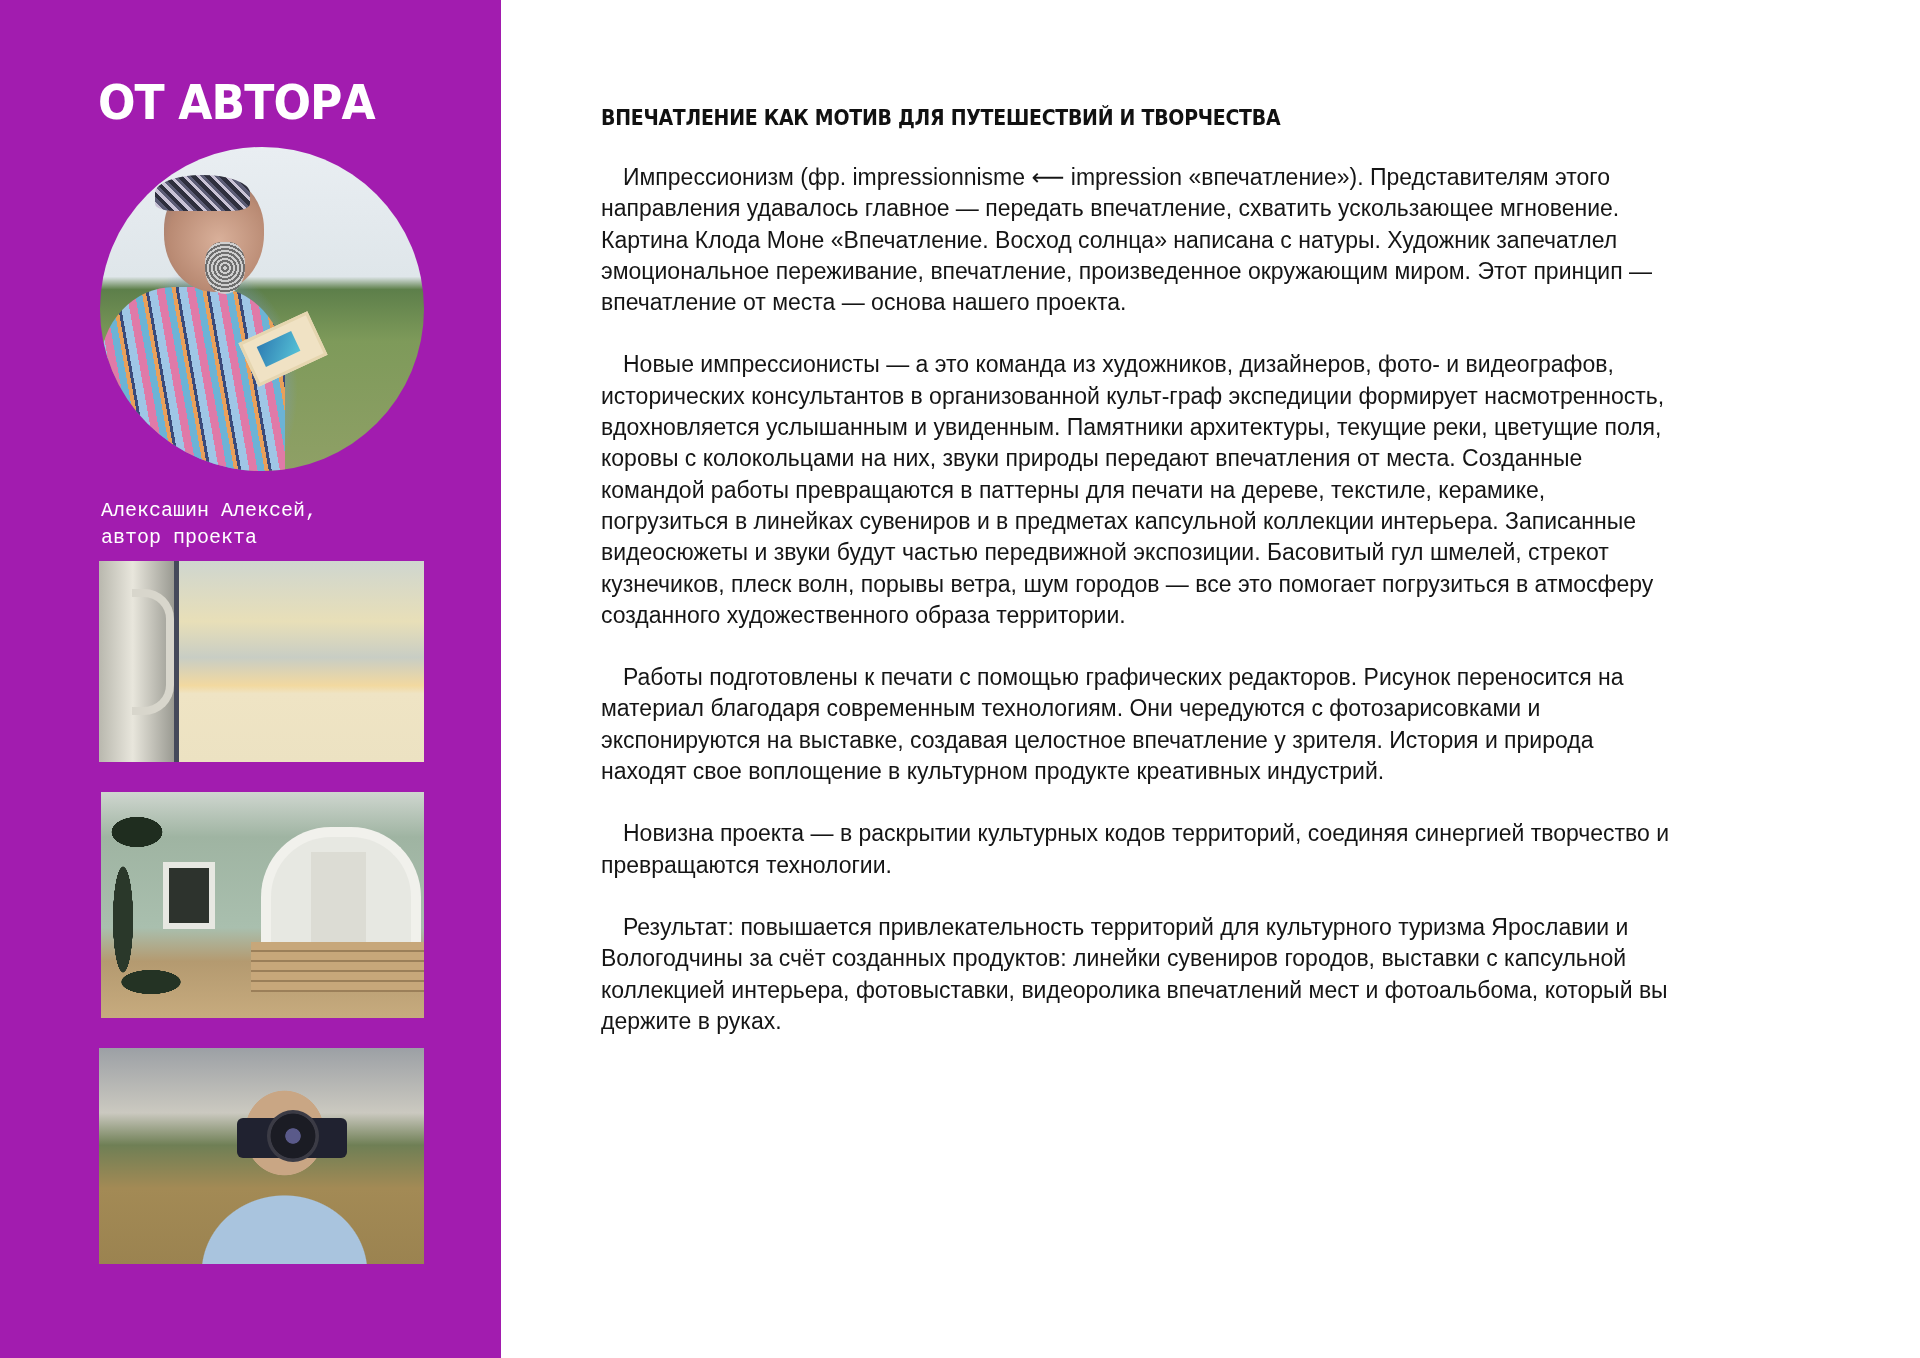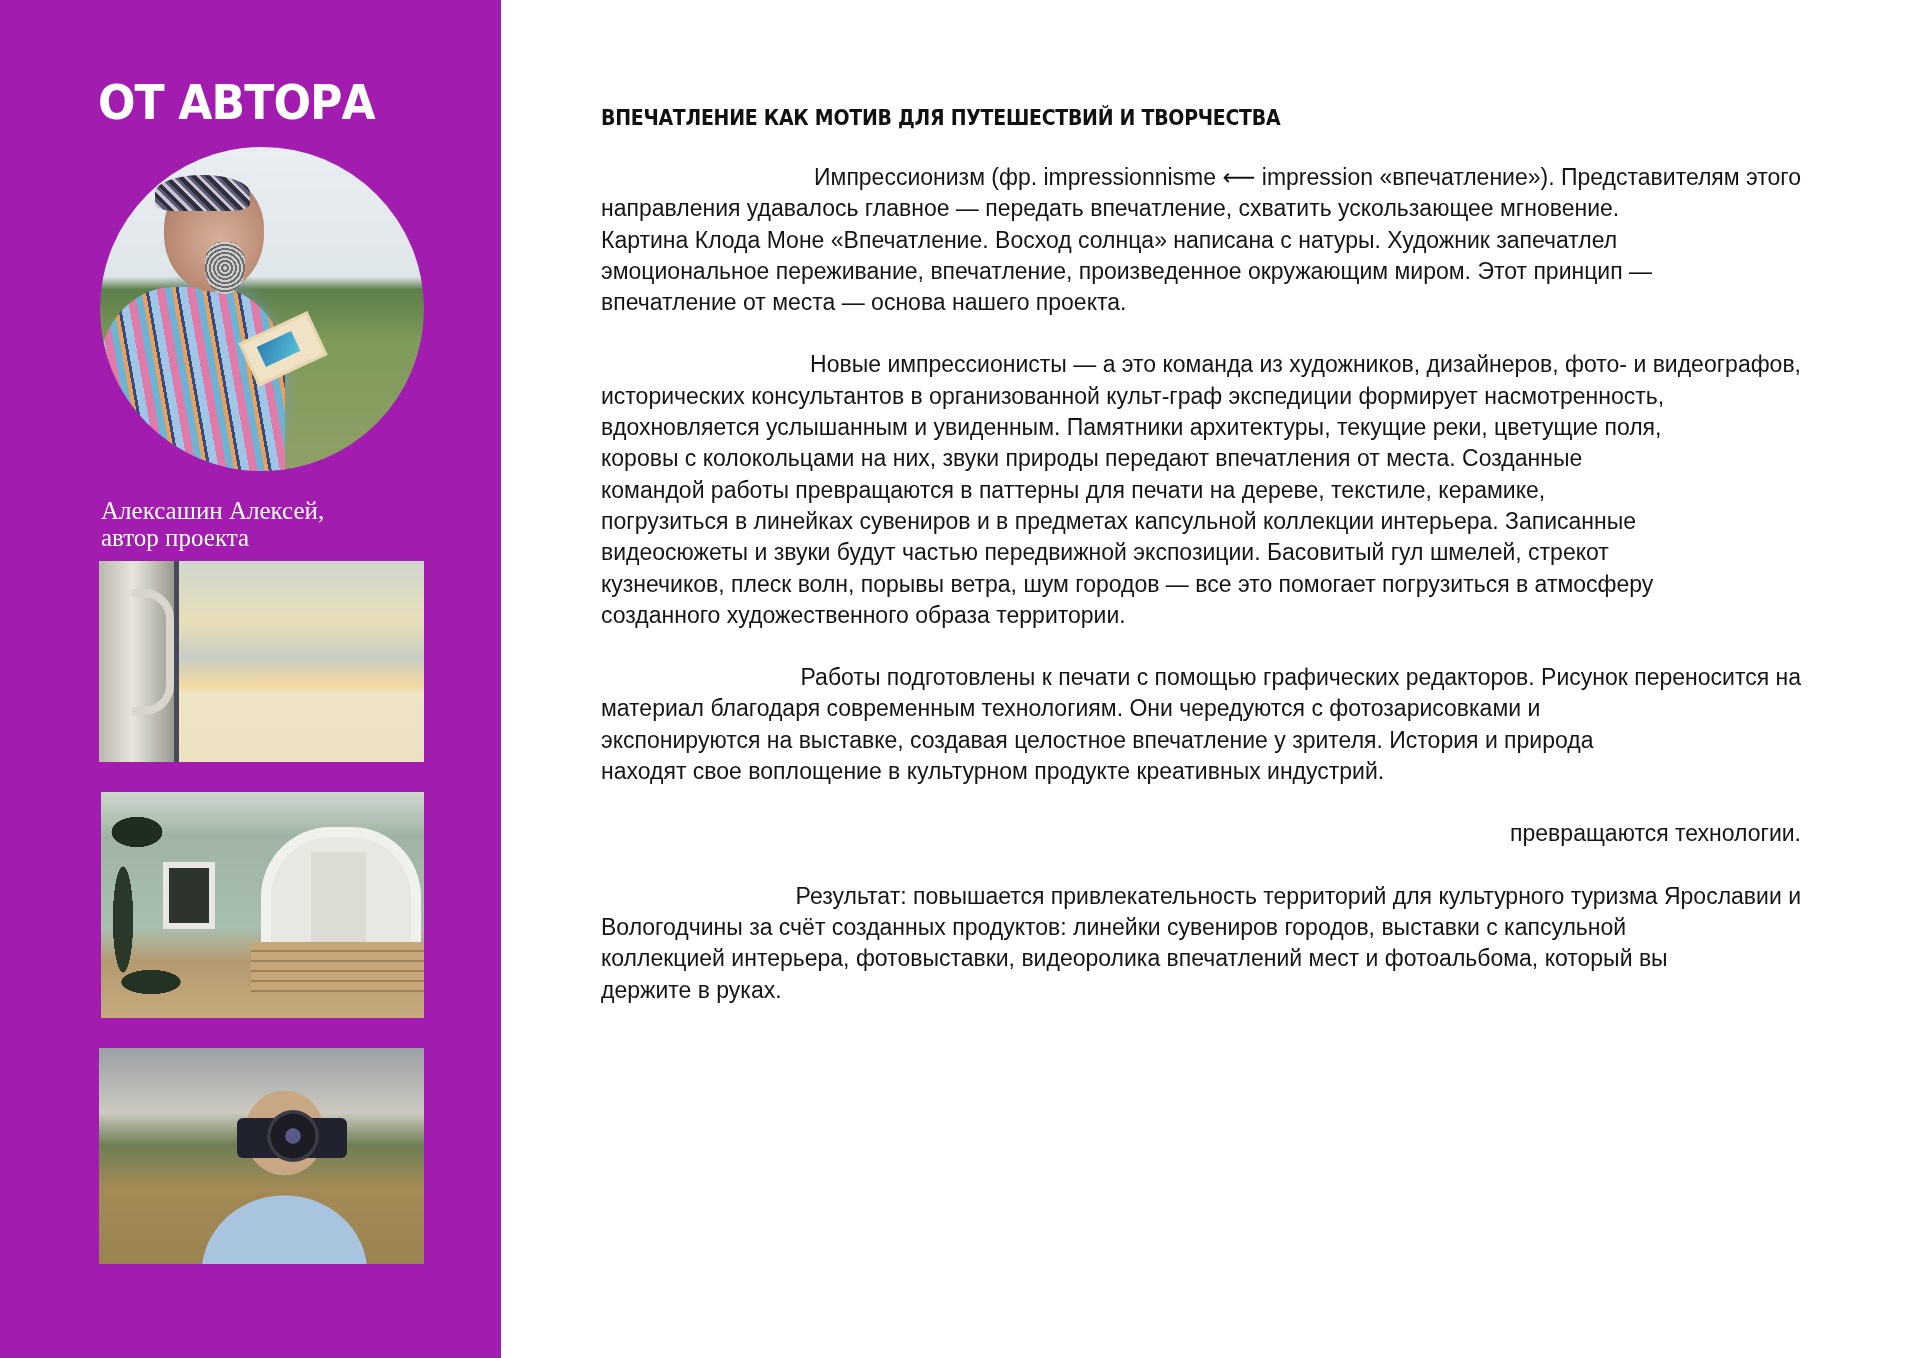--- a/index.html
+++ b/index.html
@@ -49,22 +49,22 @@
       position: absolute; left: 145px; top: 178px; width: 70px; height: 42px;
       transform: rotate(-25deg);
       background: #f0e2c4; border: 3px solid #e6d6b0;
     }
     .portrait .book::after {
       content: ""; position: absolute; left: 12px; top: 8px; width: 38px; height: 22px;
       background: linear-gradient(135deg, #2f7db3, #55c1d6);
     }
     .caption {
       position: absolute; left: 101px; top: 497px; margin: 0;
-      color: #ffffff; font-size: 25px; line-height: 27px;
-      font-family: Liberation Serif, serif;
+      color: #ffffff; font-size: 20px; line-height: 27px;
+      font-family: Liberation Mono, monospace;
     }
     .caption span { display: block; }
     .photo { position: absolute; left: 99px; width: 325px; overflow: hidden; }
     .photo-sea {
       top: 561px; height: 201px;
       background: linear-gradient(180deg, #cfd6cf 0%, #e8dfb8 30%, #c8cdc4 48%, #f2d9a0 62%, #efe4c4 66%, #ece2c2 100%);
     }
     .photo-sea .frame {
       position: absolute; left: 0; top: 0; width: 75px; height: 201px;
       background: linear-gradient(90deg, #b9b8ae 0%, #e8e6dc 45%, #9a9a92 100%);
@@ -125,21 +125,21 @@
       margin: 0 0 28px 0; font-family: "DejaVu Sans", sans-serif; font-weight: bold;
       font-size: 22px; line-height: 32px; letter-spacing: -0.3px;
       transform: scaleX(0.86); transform-origin: left center; white-space: nowrap;
     }
     .para {
       margin: 0 0 31px 0; font-size: 23px; line-height: 31.3px;
       font-family: "Liberation Sans", sans-serif; color: #151515;
       text-indent: 22px;
     }
     .para span.line { display: block; white-space: nowrap; text-indent: 0; }
-    .para span.line:first-child { padding-left: 22px; text-align: right; }
+    .para span.line:first-child { padding-left: 22px; }
   </style>
 </head>
 <body>
 
 <aside class="sidebar">
   <h1 class="sidebar-title">ОТ АВТОРА</h1>
 
   <div class="portrait" aria-label="Автор с книгой у реки">
     <div class="shirt"></div>
     <div class="head"></div>
@@ -197,20 +197,21 @@
   </p>
 
   <p class="para">
     <span class="line">Работы подготовлены к печати с помощью графических редакторов. Рисунок переносится на</span>
     <span class="line">материал благодаря современным технологиям. Они чередуются с фотозарисовками и</span>
     <span class="line">экспонируются на выставке, создавая целостное впечатление у зрителя. История и природа</span>
     <span class="line">находят свое воплощение в культурном продукте креативных индустрий.</span>
   </p>
 
   <p class="para">
+    <span class="line">Новизна проекта — в раскрытии культурных кодов территорий, соединяя синергией творчество и</span>
     <span class="line">превращаются технологии.</span>
   </p>
 
   <p class="para">
     <span class="line">Результат: повышается привлекательность территорий для культурного туризма Ярославии и</span>
     <span class="line">Вологодчины за счёт созданных продуктов: линейки сувениров городов, выставки с капсульной</span>
     <span class="line">коллекцией интерьера, фотовыставки, видеоролика впечатлений мест и фотоальбома, который вы</span>
     <span class="line">держите в руках.</span>
   </p>
 </main>

